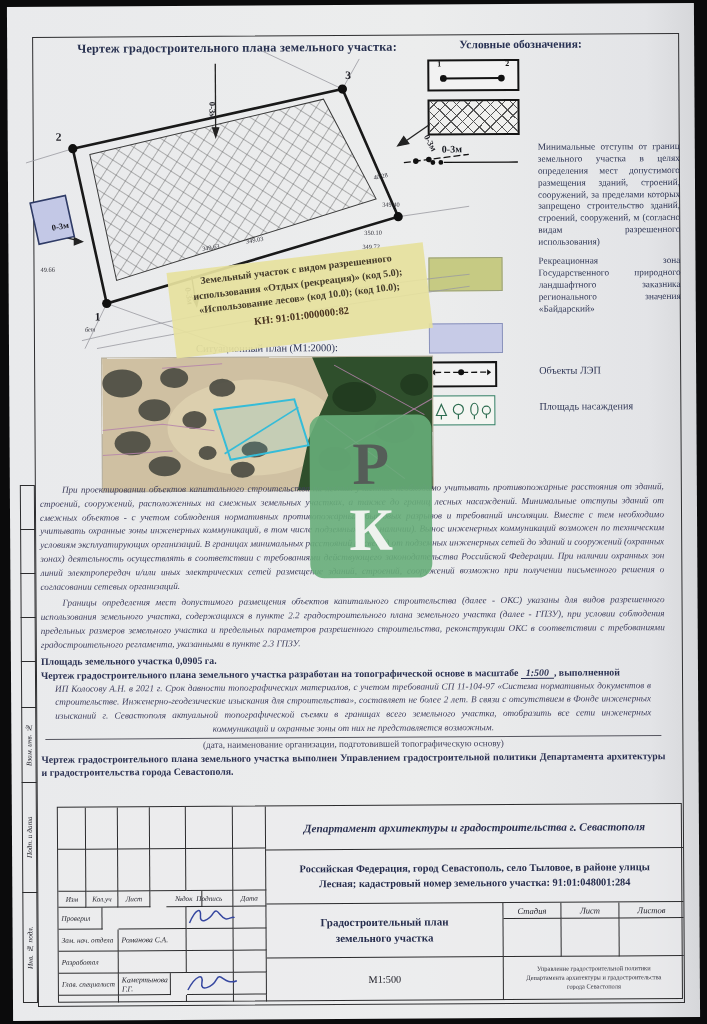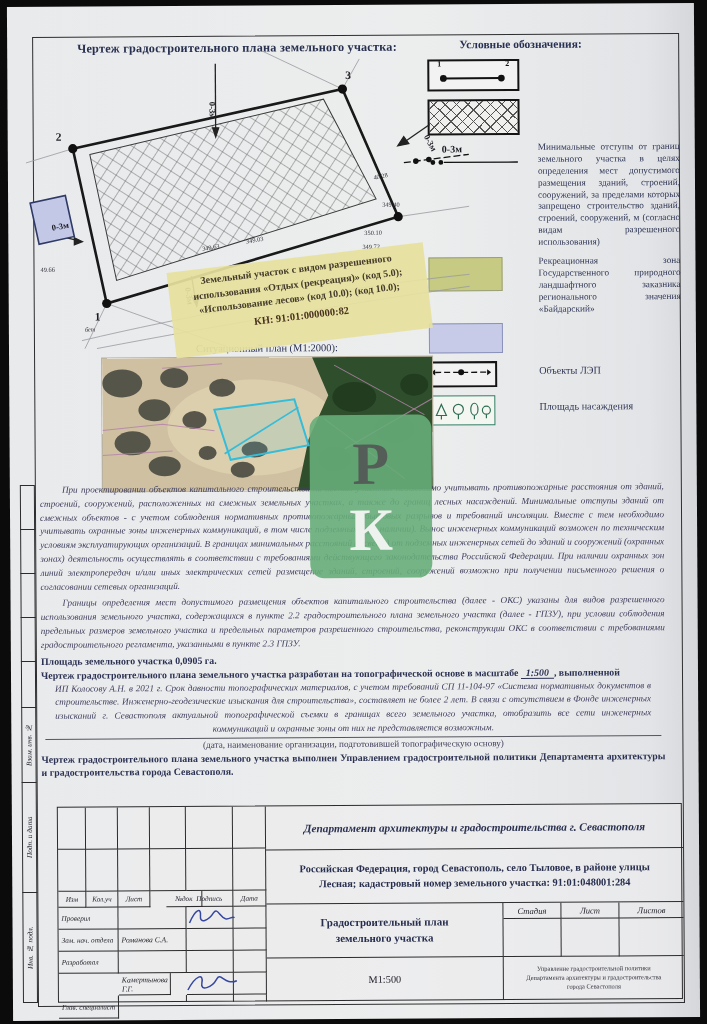--- a/index.html
+++ b/index.html
@@ -309,33 +309,33 @@
     <div class="cell" style="left:128px;top:42px;width:47px;height:42px;"></div>
     <div class="cell" style="left:175px;top:42px;width:33px;height:42px;"></div>
 
     <div class="cell hcell" style="left:0;top:84px;width:28px;height:16px;">Изм</div>
     <div class="cell hcell" style="left:28px;top:84px;width:32px;height:16px;">Кол.уч</div>
     <div class="cell hcell" style="left:60px;top:84px;width:32px;height:16px;">Лист</div>
     <div class="cell hcell" style="left:92px;top:84px;width:36px;height:16px;margin-left:16px;">№док</div>
     <div class="cell hcell" style="left:128px;top:84px;width:47px;height:16px;">Подпись</div>
     <div class="cell hcell" style="left:175px;top:84px;width:33px;height:16px;">Дата</div>
 
-    <div class="cell rolecell" style="left:0;top:100px;width:60px;height:22px;font-family:Liberation Serif, serif;">Проверил</div>
+    <div class="cell rolecell" style="left:0;top:100px;width:44px;height:22px;font-family:Liberation Serif, serif;">Проверил</div>
     <div class="cell namecell" style="left:60px;top:100px;width:68px;height:22px;"></div>
     <div class="cell" style="left:128px;top:100px;width:47px;height:22px;"></div>
     <div class="cell" style="left:175px;top:100px;width:33px;height:22px;"></div>
     <div class="cell rolecell" style="left:0;top:122px;width:60px;height:22px;">Зам. нач. отдела</div>
     <div class="cell namecell" style="left:60px;top:122px;width:68px;height:22px;">Романова С.А.</div>
     <div class="cell" style="left:128px;top:122px;width:47px;height:22px;"></div>
     <div class="cell" style="left:175px;top:122px;width:33px;height:22px;"></div>
     <div class="cell rolecell" style="left:0;top:144px;width:60px;height:22px;">Разработал</div>
     <div class="cell namecell" style="left:60px;top:144px;width:68px;height:22px;"></div>
     <div class="cell" style="left:128px;top:144px;width:47px;height:22px;"></div>
     <div class="cell" style="left:175px;top:144px;width:33px;height:22px;"></div>
-    <div class="cell rolecell" style="left:0;top:166px;width:60px;height:22px;margin-top:23px;">Глав. специалист</div>
+    <div class="cell rolecell" style="left:0;top:166px;width:60px;height:22px;">Глав. специалист</div>
     <div class="cell namecell" style="left:60px;top:166px;width:52px;height:22px;">Камертынова Г.Г.</div>
     <div class="cell" style="left:128px;top:166px;width:47px;height:22px;"></div>
     <div class="cell" style="left:175px;top:166px;width:33px;height:22px;"></div>
     <div class="cell noB" style="left:0;top:188px;width:60px;height:6.5px;"></div>
     <div class="cell noB" style="left:60px;top:188px;width:68px;height:6.5px;"></div>
     <div class="cell noB" style="left:128px;top:188px;width:47px;height:6.5px;"></div>
     <div class="cell noB" style="left:175px;top:188px;width:33px;height:6.5px;"></div>
 
     <svg class="sig" style="left:128px;top:98px;" width="50" height="24">
       <path d="M3,18 C9,4 15,2 14,11 C13,19 22,16 27,8 C31,2 33,12 39,14 C43,15 46,11 48,13" stroke="#3647a0" stroke-width="1.5" fill="none"></path>

